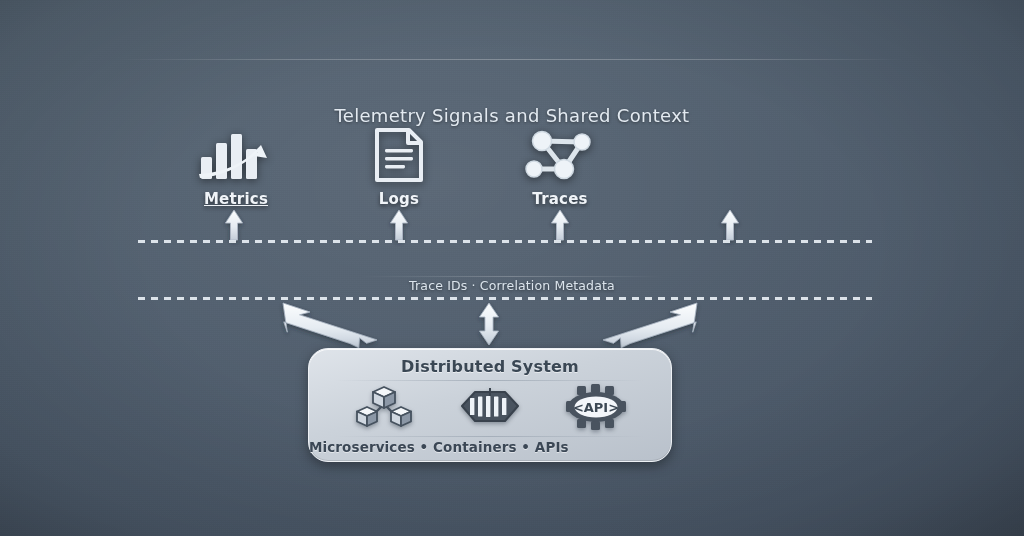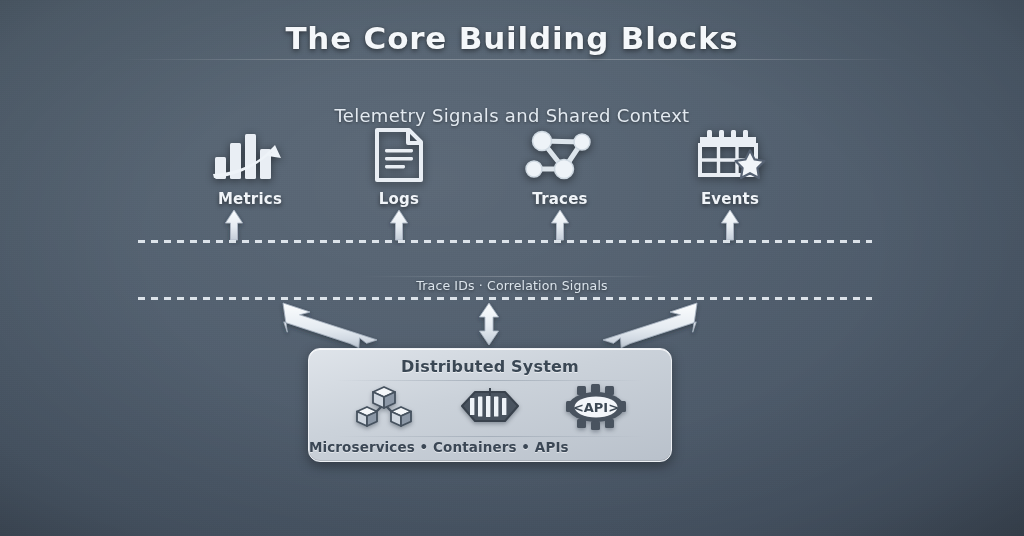--- a/index.html
+++ b/index.html
@@ -168,21 +168,21 @@
     pointer-events: none;
   }
 
   
   #system-panel {
     position: absolute;
     left: 308px;
     top: 348px;
     width: 362px;
     height: 112px;
-    border-radius: 12px;
+    border-radius: 20px;
     background: linear-gradient(165deg, #dfe4ea 0%, #cbd2da 42%, #b9c1cb 100%);
     border: 1.5px solid #eef1f5;
     box-shadow:
       0 4px 12px rgba(0,0,0,0.34),
       inset 0 1px 0 rgba(255,255,255,0.85),
       inset 0 -1px 0 rgba(0,0,0,0.10);
     z-index: 5;
   }
   #system-title {
     position: absolute;
@@ -235,24 +235,23 @@
     letter-spacing: 0.1px;
     text-shadow: 0 1px 0 rgba(255,255,255,0.5);
   }
 </style>
 </head>
 <body>
 
 <div id="slide">
 
   <div id="title-rule"></div>
-  <div id="title">The Core Building Blocks</div>
   <div id="subtitle">Telemetry Signals and Shared Context</div>
 
-  <div class="signal" style="left:190px;">
+  <div class="signal" style="left:176px;text-decoration:underline;">
     <div class="glyph">
       <svg width="82" height="56" viewBox="0 0 82 56" aria-hidden="true">
         <g fill="#e9eef4">
           <rect x="6" y="30" width="11" height="22" rx="1.5"></rect>
           <rect x="21" y="16" width="11" height="36" rx="1.5"></rect>
           <rect x="36" y="7" width="11" height="45" rx="1.5"></rect>
           <rect x="51" y="22" width="11" height="30" rx="1.5"></rect>
         </g>
         <path d="M4 47 C 22 46, 44 40, 60 24 L 66 18 L 72 31 L 59 29 L 63 25
                  C 46 41, 23 50, 5 51 Z" fill="#eef3f8"></path>
@@ -289,42 +288,20 @@
           <circle cx="22" cy="14" r="9.5"></circle>
           <circle cx="62" cy="15" r="8"></circle>
           <circle cx="44" cy="42" r="9.5"></circle>
           <circle cx="14" cy="42" r="8"></circle>
         </g>
       </svg>
     </div>
     <div class="caption">Traces</div>
   </div>
 
-  <div class="signal" style="left:670px;">
-    <div class="glyph">
-      <svg width="78" height="58" viewBox="0 0 78 58" aria-hidden="true">
-        <g fill="#e9eef4">
-          <rect x="16" y="4" width="5" height="9" rx="1.5"></rect>
-          <rect x="28" y="4" width="5" height="9" rx="1.5"></rect>
-          <rect x="40" y="4" width="5" height="9" rx="1.5"></rect>
-          <rect x="52" y="4" width="5" height="9" rx="1.5"></rect>
-        </g>
-        <rect x="9" y="11" width="56" height="8" fill="#e9eef4"></rect>
-        <rect x="9" y="19" width="56" height="30" fill="none" stroke="#e9eef4" stroke-width="4"></rect>
-        <g stroke="#e9eef4" stroke-width="3.4">
-          <line x1="27.5" y1="21" x2="27.5" y2="47"></line>
-          <line x1="46" y1="21" x2="46" y2="47"></line>
-          <line x1="11" y1="34" x2="63" y2="34"></line>
-        </g>
-        <path d="M59 24.5 L63.6 33.4 L73.5 35 L66.4 42 L68 52 L59 47.2
-                 L50 52 L51.6 42 L44.5 35 L54.4 33.4 Z" fill="#f1f5f9" stroke="#566273" stroke-width="2.2" stroke-linejoin="round"></path>
-      </svg>
-    </div>
-    <div class="caption">Events</div>
-  </div>
 
   <svg id="arrows" viewBox="0 0 1024 536">
     <defs>
       <linearGradient id="arrFill" x1="0" y1="0" x2="0" y2="1">
         <stop offset="0%" stop-color="#fbfdfe"></stop>
         <stop offset="55%" stop-color="#e6ecf2"></stop>
         <stop offset="100%" stop-color="#c3cdd8"></stop>
       </linearGradient>
       <filter id="arrShadow" x="-35%" y="-35%" width="180%" height="180%">
         <feDropShadow dx="0" dy="2" stdDeviation="2.1" flood-color="#1d2530" flood-opacity="0.5"></feDropShadow>
@@ -349,21 +326,21 @@
     </g>
 
     <g fill="url(#arrFill)" stroke="#a9b5c3" stroke-width="0.8" filter="url(#arrShadow)">
       <path d="M697 303 L670 312 L680.5 314.8 L613.5 336.5 L603 339.9 L613.5 343.3
                L620.5 337.8 L621.2 347.8 L630 343.5 L696.2 321.9 L692.7 332.2 Z"></path>
     </g>
   </svg>
 
   <div class="dash-line" id="dash-top"></div>
   <div id="shared-rule"></div>
-  <div id="shared-sub">Trace IDs · Correlation Signals</div>
+  <div id="shared-sub">Trace IDs · Correlation Metadata</div>
   <div class="dash-line" id="dash-bottom"></div>
 
   <div id="system-panel">
     <div id="system-title">Distributed System</div>
     <div id="system-rule"></div>
 
     <div id="system-icons">
 
       <span class="sys-glyph">
         <svg width="62" height="50" viewBox="0 0 62 50" aria-hidden="true">

